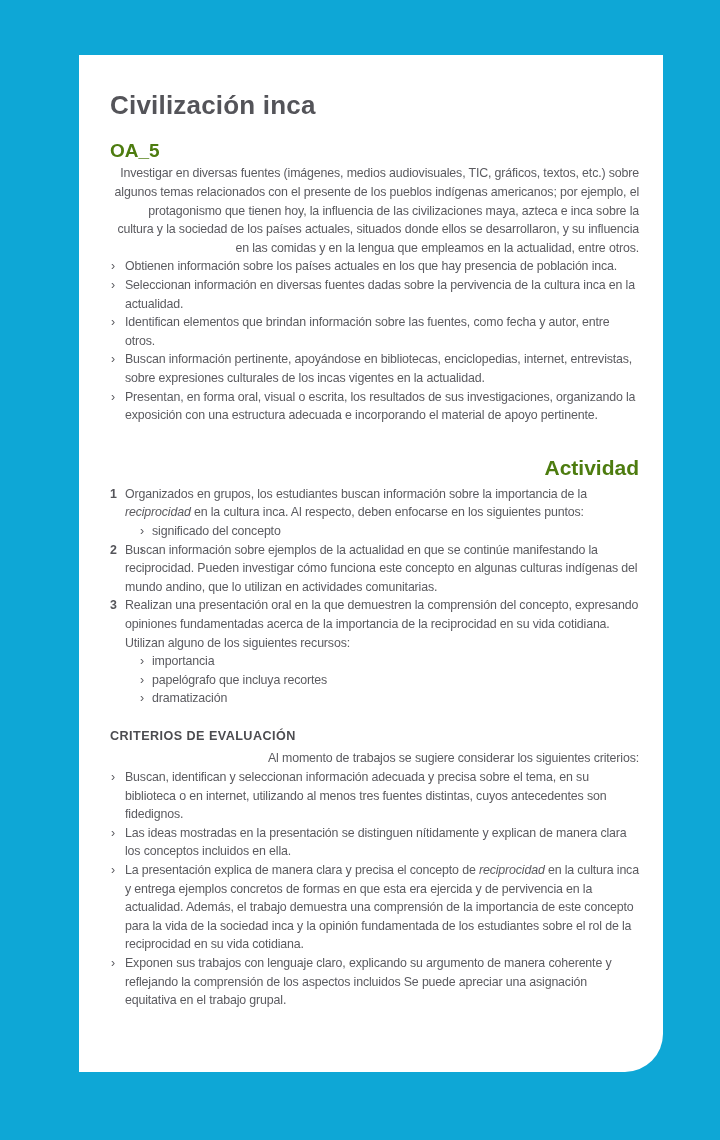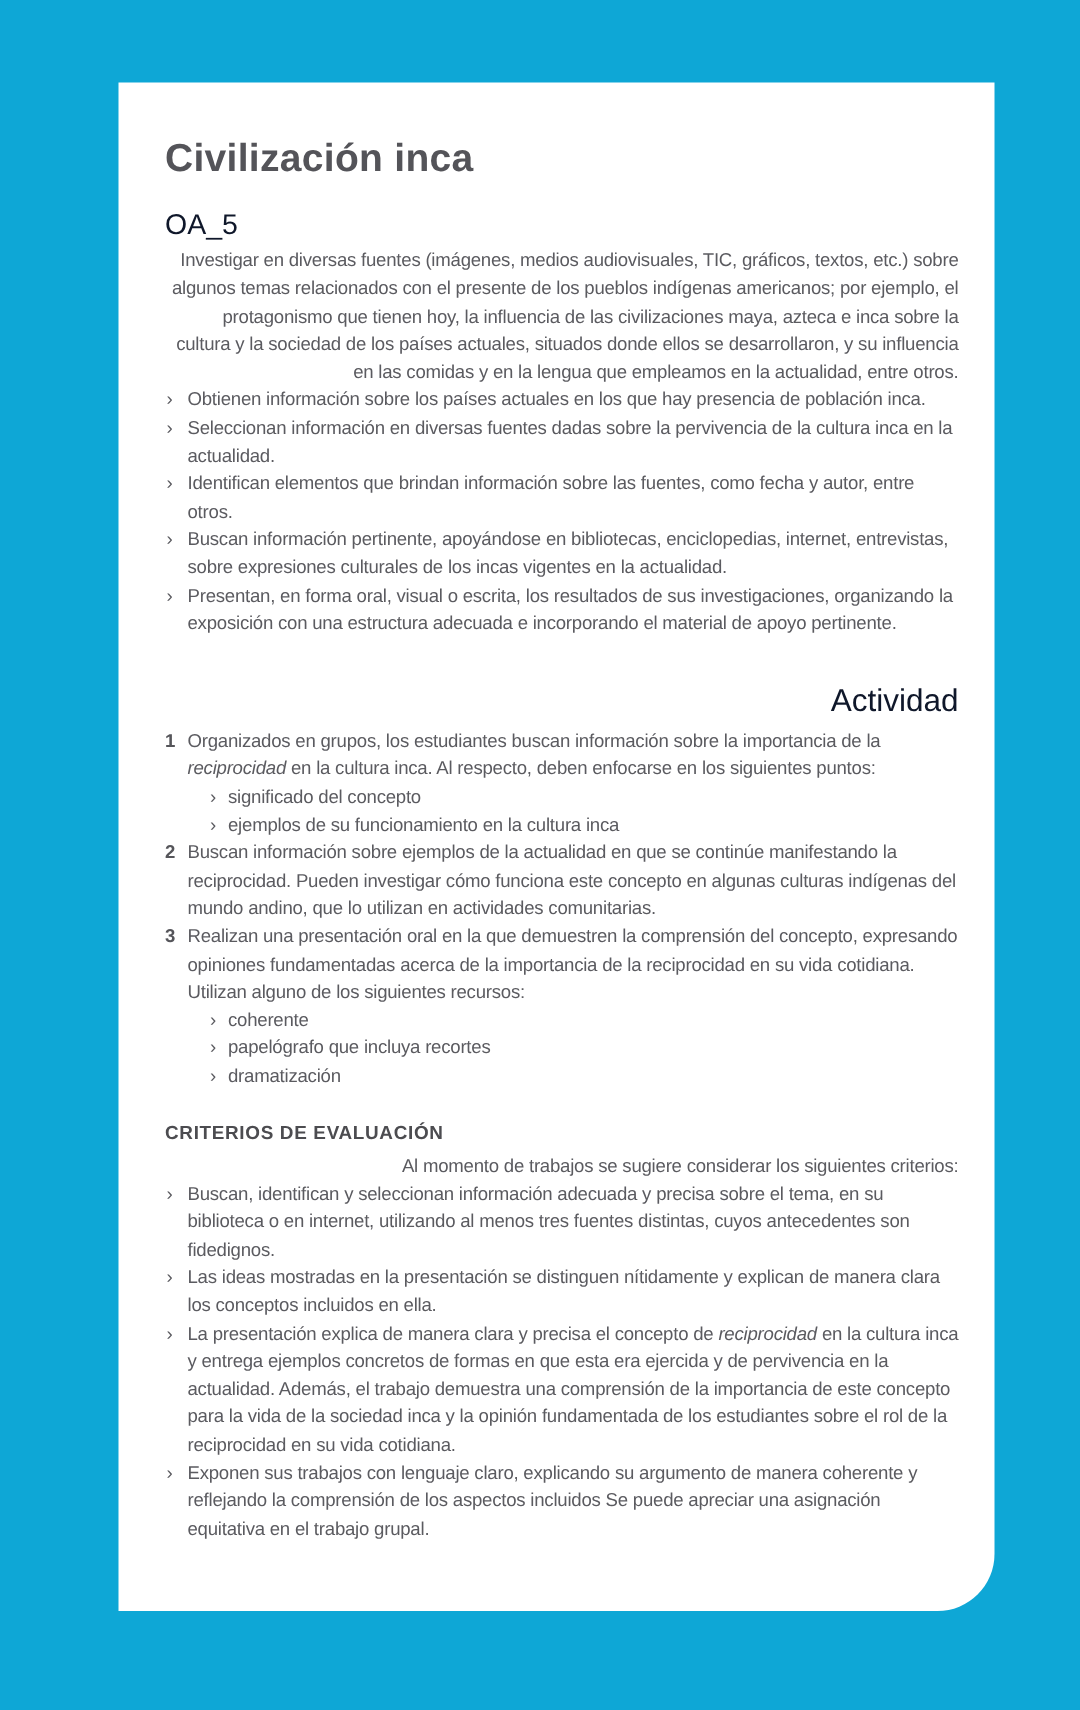--- a/index.html
+++ b/index.html
@@ -14,21 +14,21 @@
   .card{
     position:absolute;left:79px;top:55px;width:584px;min-height:1017px;
     background:#ffffff;border-radius:0 0 38px 0;
     box-sizing:border-box;padding:36px 24px 46px 31px;
   }
   .doc-title{
     font-size:26px;font-weight:bold;color:#545459;
     margin:0;letter-spacing:0.2px;line-height:1.1;
   }
   .accent-heading{
-    font-size:19px;font-weight:normal;color:#0f172a;
+    font-size:19px;font-weight:bold;color:#4d7c0f;
     margin:20px 0 3px 0;line-height:1.15;
   }
   .accent-heading.big{font-size:21px;margin:31px 0 5px 0;text-align:right;}
   .caps-heading{
     font-size:12.6px;font-weight:bold;color:#4c4c50;
     letter-spacing:0.45px;margin:20px 0 5px 0;line-height:1.3;
   }
   .body-text,li,.intro{
     font-size:12.4px;line-height:18.6px;color:#5b5b60;letter-spacing:-0.15px;
   }
@@ -58,25 +58,25 @@
         <li><span class="marker">›</span><span>Seleccionan información en diversas fuentes dadas sobre la pervivencia de la cultura inca en la actualidad.</span></li>
         <li><span class="marker">›</span><span>Identifican elementos que brindan información sobre las fuentes, como fecha y autor, entre otros.</span></li>
         <li><span class="marker">›</span><span>Buscan información pertinente, apoyándose en bibliotecas, enciclopedias, internet, entrevistas, sobre expresiones culturales de los incas vigentes en la actualidad.</span></li>
         <li><span class="marker">›</span><span>Presentan, en forma oral, visual o escrita, los resultados de sus investigaciones, organizando la exposición con una estructura adecuada e incorporando el material de apoyo pertinente.</span></li>
       </ul>
 
     <h2 class="accent-heading big">Actividad</h2>
     <ol class="body-text">
         <li><span class="num">1</span><span><span>Organizados en grupos, los estudiantes buscan información sobre la importancia de la </span><em>reciprocidad</em><span> en la cultura inca. Al respecto, deben enfocarse en los siguientes puntos:</span></span><ul class="sublist">
             <li><span class="marker">›</span><span>significado del concepto</span></li>
-            <li><span class="marker">›</span><span>ejemplos de su funcionamiento en la cultura inca</span></li>
+            <li><span class="marker">›</span></li>
           </ul></li>
         <li><span class="num">2</span><span><span>Buscan información sobre ejemplos de la actualidad en que se continúe manifestando la reciprocidad. Pueden investigar cómo funciona este concepto en algunas culturas indígenas del mundo andino, que lo utilizan en actividades comunitarias.</span></span></li>
         <li><span class="num">3</span><span><span>Realizan una presentación oral en la que demuestren la comprensión del concepto, expresando opiniones fundamentadas acerca de la importancia de la reciprocidad en su vida cotidiana. Utilizan alguno de los siguientes recursos:</span></span><ul class="sublist">
-            <li><span class="marker">›</span><span>coherente</span></li>
+            <li><span class="marker">›</span><span>importancia</span></li>
             <li><span class="marker">›</span><span>papelógrafo que incluya recortes</span></li>
             <li><span class="marker">›</span><span>dramatización</span></li>
           </ul></li>
       </ol>
 
     <h3 class="caps-heading">CRITERIOS DE EVALUACIÓN</h3>
     <p class="intro">Al momento de trabajos se sugiere considerar los siguientes criterios:</p>
     <ul class="body-text">
         <li><span class="marker">›</span><span><span>Buscan, identifican y seleccionan información adecuada y precisa sobre el tema, en su biblioteca o en internet, utilizando al menos tres fuentes distintas, cuyos antecedentes son fidedignos.</span></span></li>
         <li><span class="marker">›</span><span><span>Las ideas mostradas en la presentación se distinguen nítidamente y explican de manera clara los conceptos incluidos en ella.</span></span></li>

